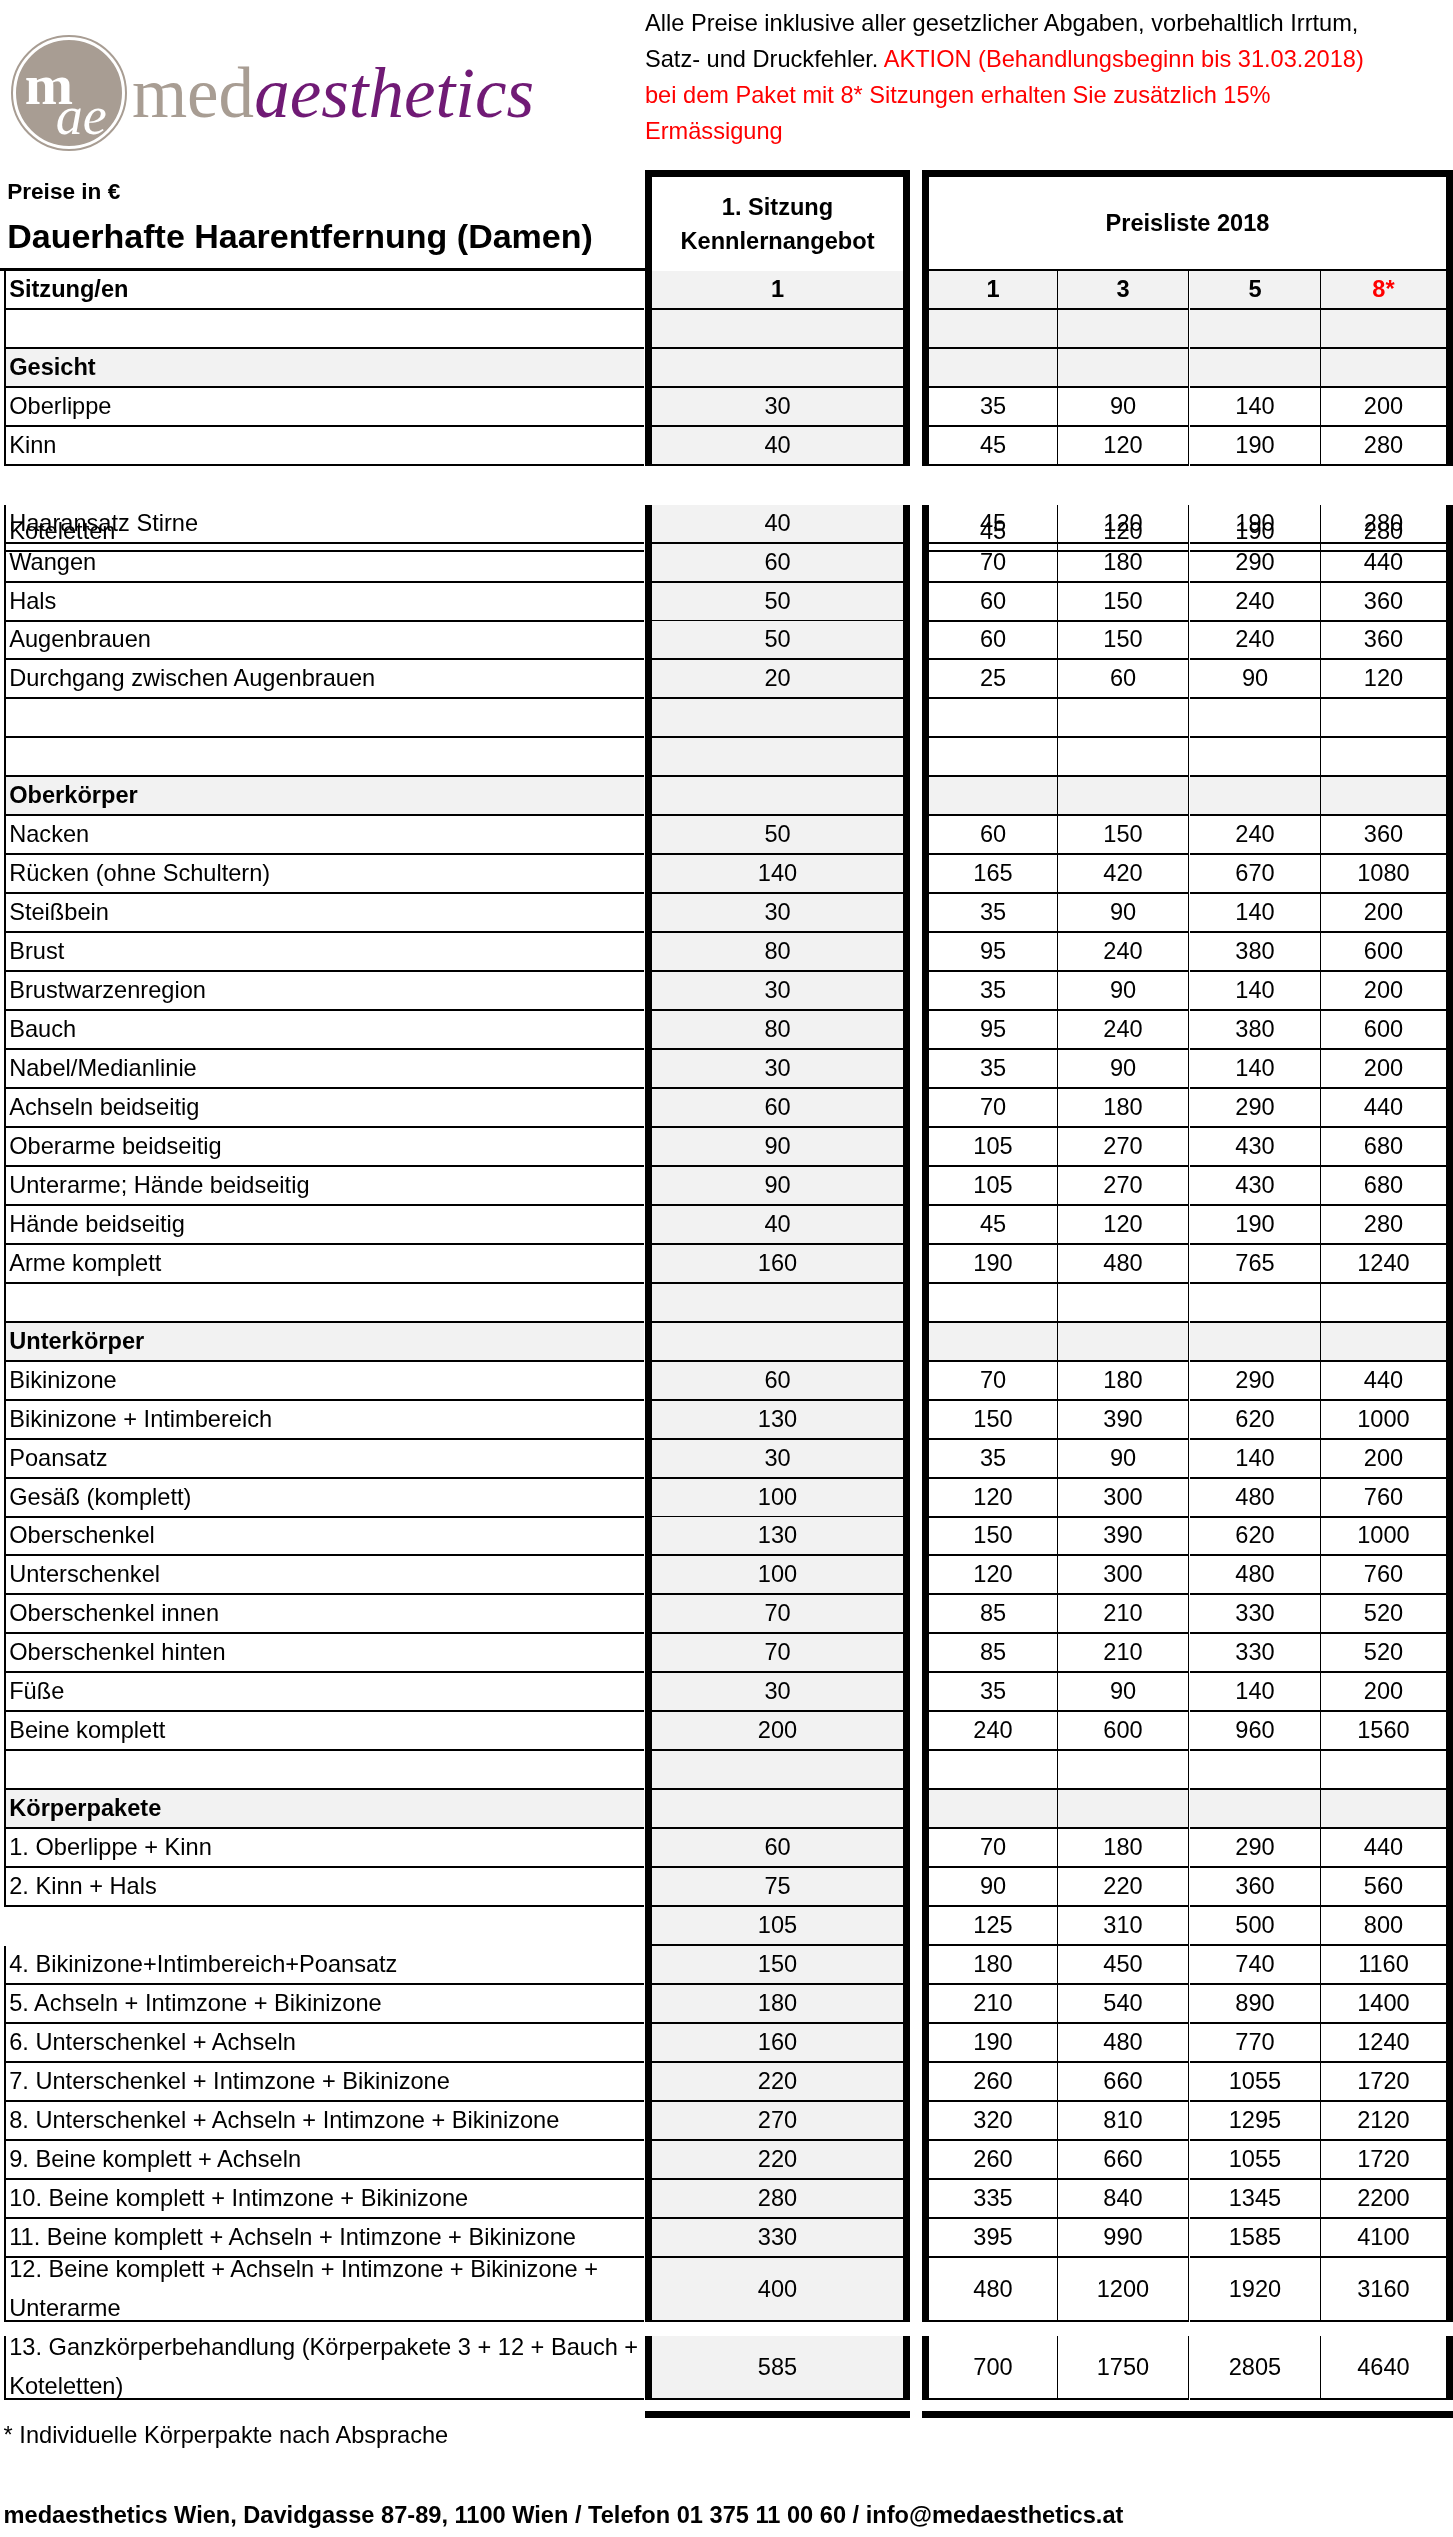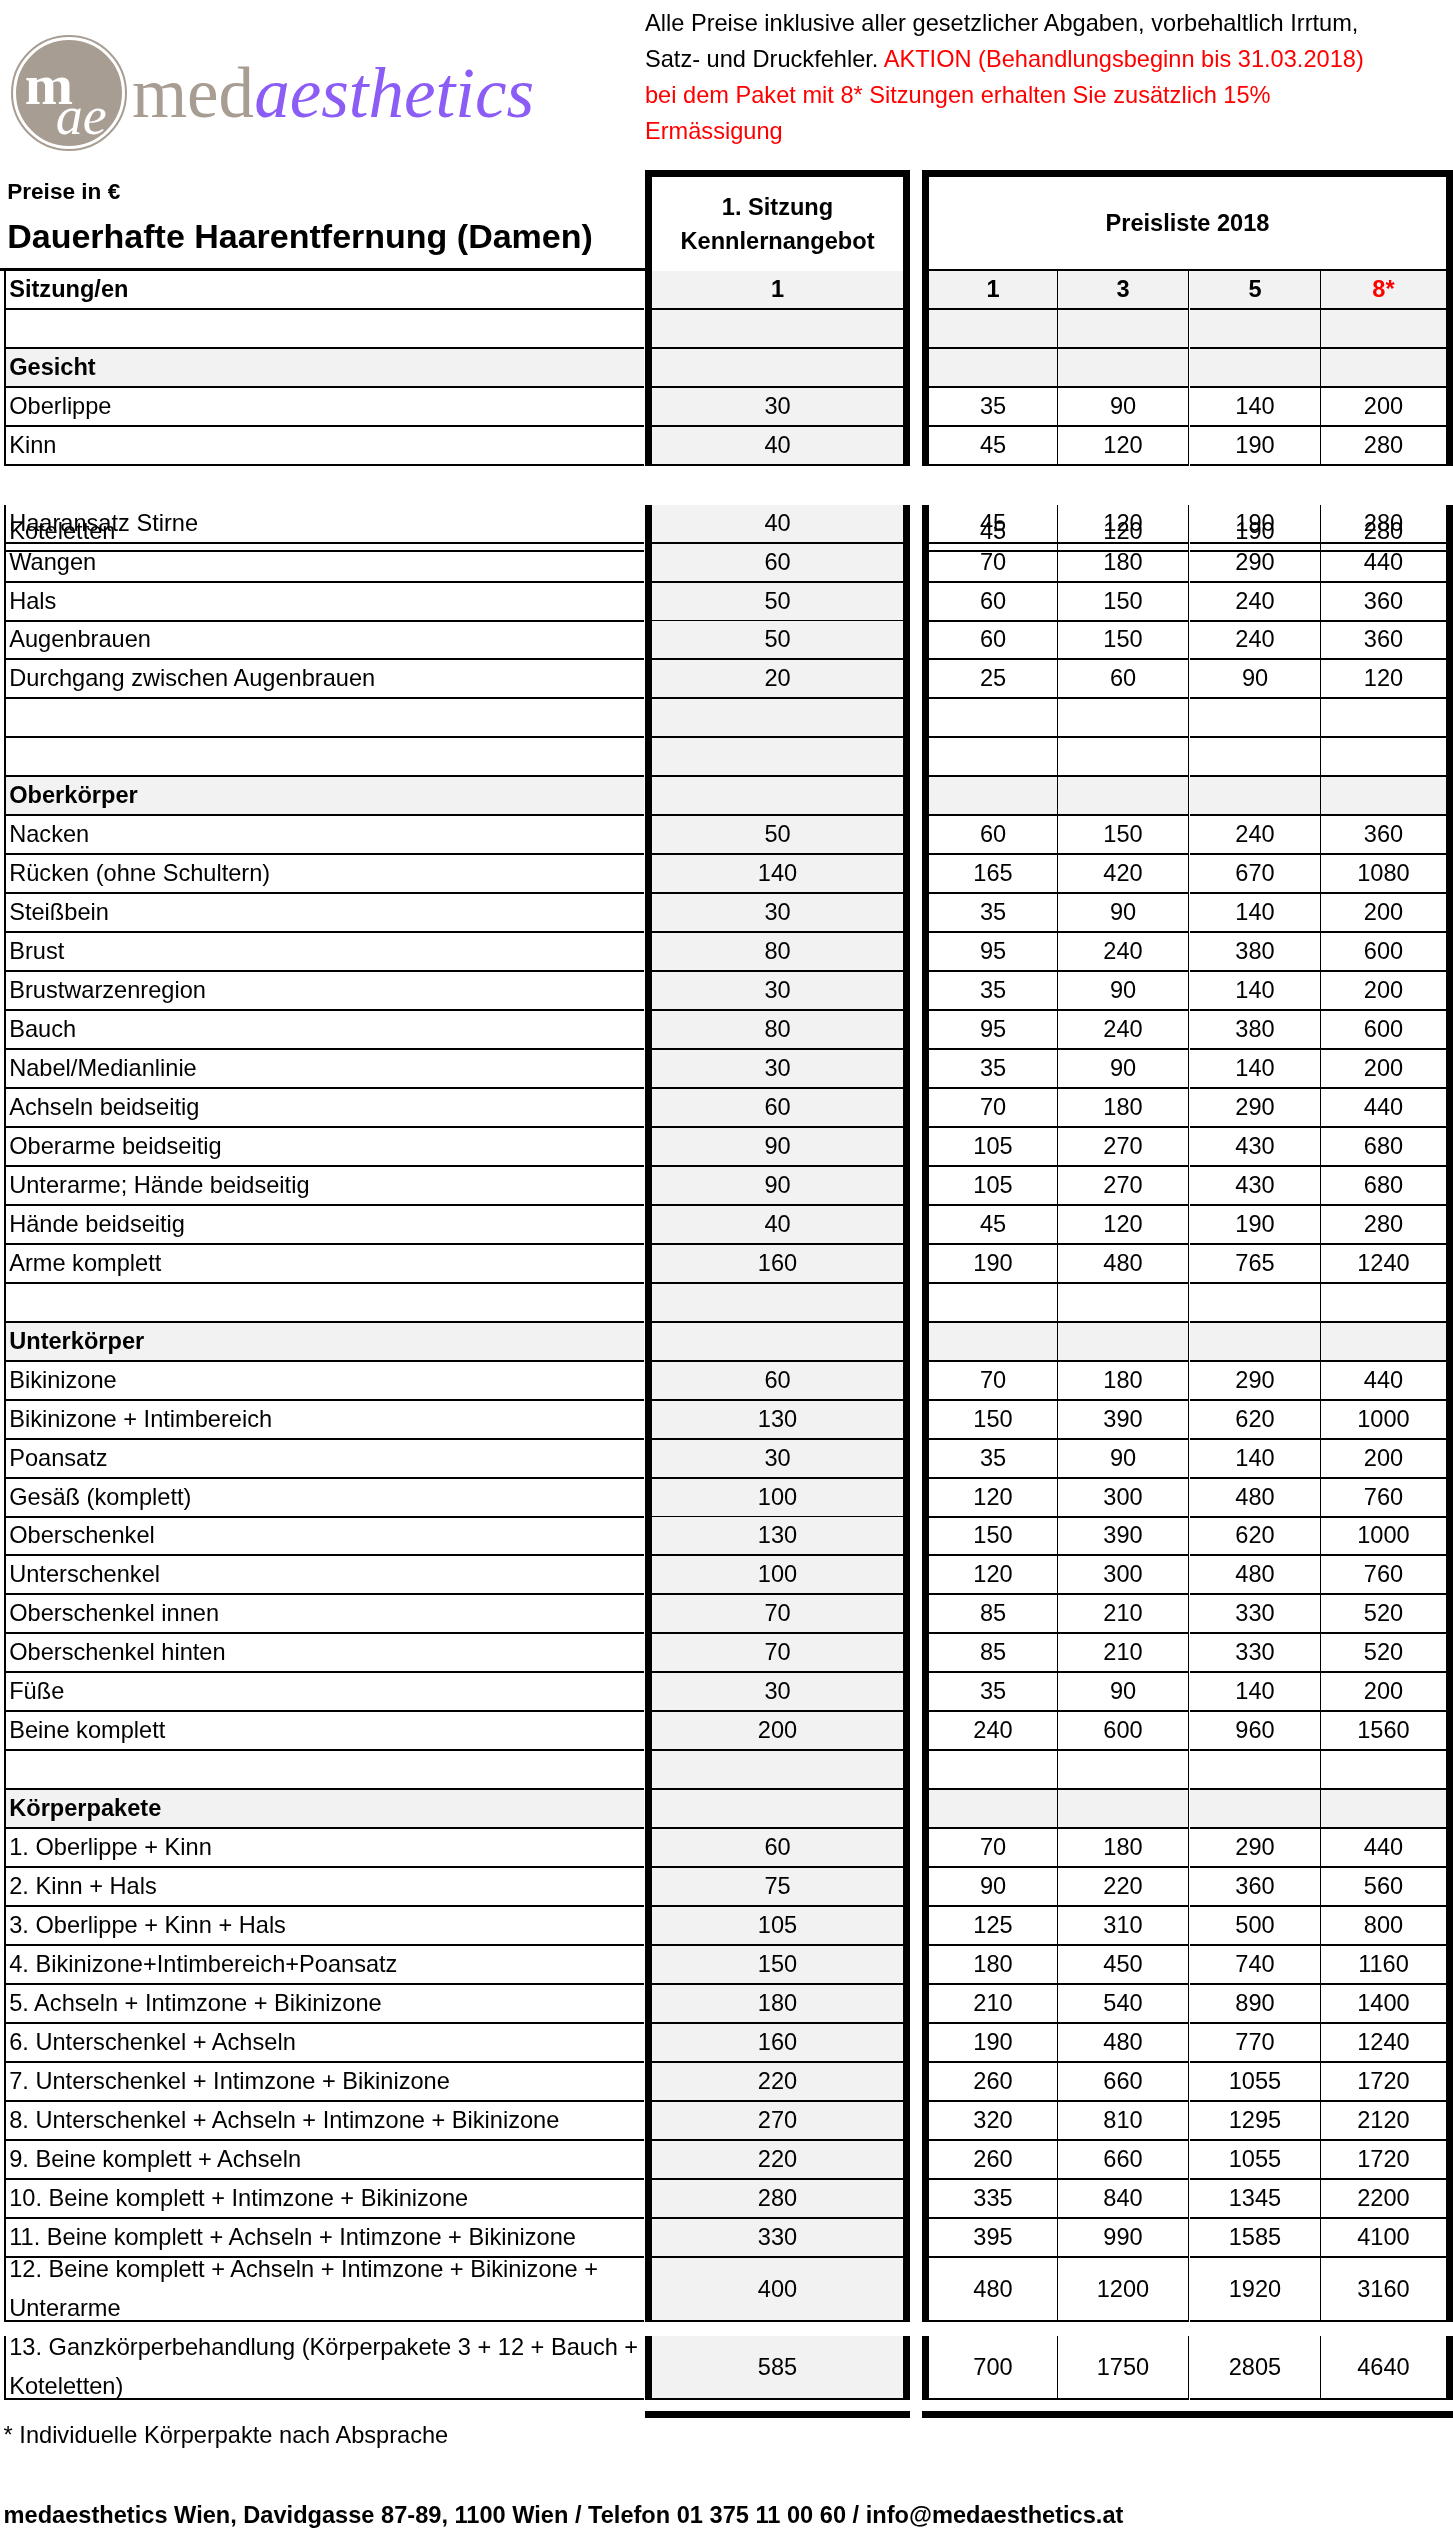--- a/index.html
+++ b/index.html
@@ -5,21 +5,21 @@
   * { box-sizing: border-box; margin: 0; padding: 0; }
   html, body { width: 1453px; height: 2538px; background: #ffffff; }
   body { position: relative; font-family: "Liberation Sans", sans-serif; color: #000; overflow: hidden; }
 
   .logo { position: absolute; left: 12.7px; top: 34px; height: 118px; display: flex; align-items: center; }
   .logo-circle { width: 112px; height: 112px; border-radius: 50%; background: #a89d93; border: 3.6px solid #fff; outline: 2.7px solid #a89d93; position: relative; overflow: hidden; }
   .logo-circle .m { position: absolute; left: 9px; top: 11px; font-family: "Liberation Serif", serif; font-size: 58px; color: #fff; font-weight: bold; letter-spacing: -1.8px; }
   .logo-circle .ae { position: absolute; left: 40px; top: 45px; font-family: "Liberation Serif", serif; font-style: italic; font-size: 54px; color: #fff; }
   .logo-text { margin-left: 7.2px; font-family: "Liberation Serif", serif; font-size: 71px; line-height: 1; }
   .logo-text .med { color: #a89d93; }
-  .logo-text .aes { color: #8b5cf6; font-style: italic; }
+  .logo-text .aes { color: #701a75; font-style: italic; }
 
   .notice { position: absolute; left: 645px; top: 5.4px; width: 804px; text-align: left; font-size: 23.6px; line-height: 36px; }
   .notice .red { color: #ff0000; }
 
   .preise-label { position: absolute; left: 7.2px; top: 179px; font-size: 22.6px; font-weight: bold; }
   .main-title { position: absolute; left: 7.2px; top: 217px; font-size: 34px; font-weight: bold; }
 
   
   .grid { position: absolute; left: 0; top: 0; }
   .row { position: absolute; left: 0; width: 1453px; height: 39px; }
@@ -415,21 +415,20 @@
     </div>
     <div class="row item" style="top: 1868px;">
       <div class="cell c-label">2. Kinn + Hals</div>
       <div class="cell c-intro">75</div>
       <div class="cell c-p c-p1">90</div>
       <div class="cell c-p c-p2">220</div>
       <div class="cell c-p c-p3">360</div>
       <div class="cell c-p c-p4">560</div>
     </div>
     <div class="row item" style="top: 1907px;">
-      <div class="cell c-label">3. Oberlippe + Kinn + Hals</div>
       <div class="cell c-intro">105</div>
       <div class="cell c-p c-p1">125</div>
       <div class="cell c-p c-p2">310</div>
       <div class="cell c-p c-p3">500</div>
       <div class="cell c-p c-p4">800</div>
     </div>
     <div class="row item" style="top: 1946px;">
       <div class="cell c-label">4. Bikinizone+Intimbereich+Poansatz</div>
       <div class="cell c-intro">150</div>
       <div class="cell c-p c-p1">180</div>

